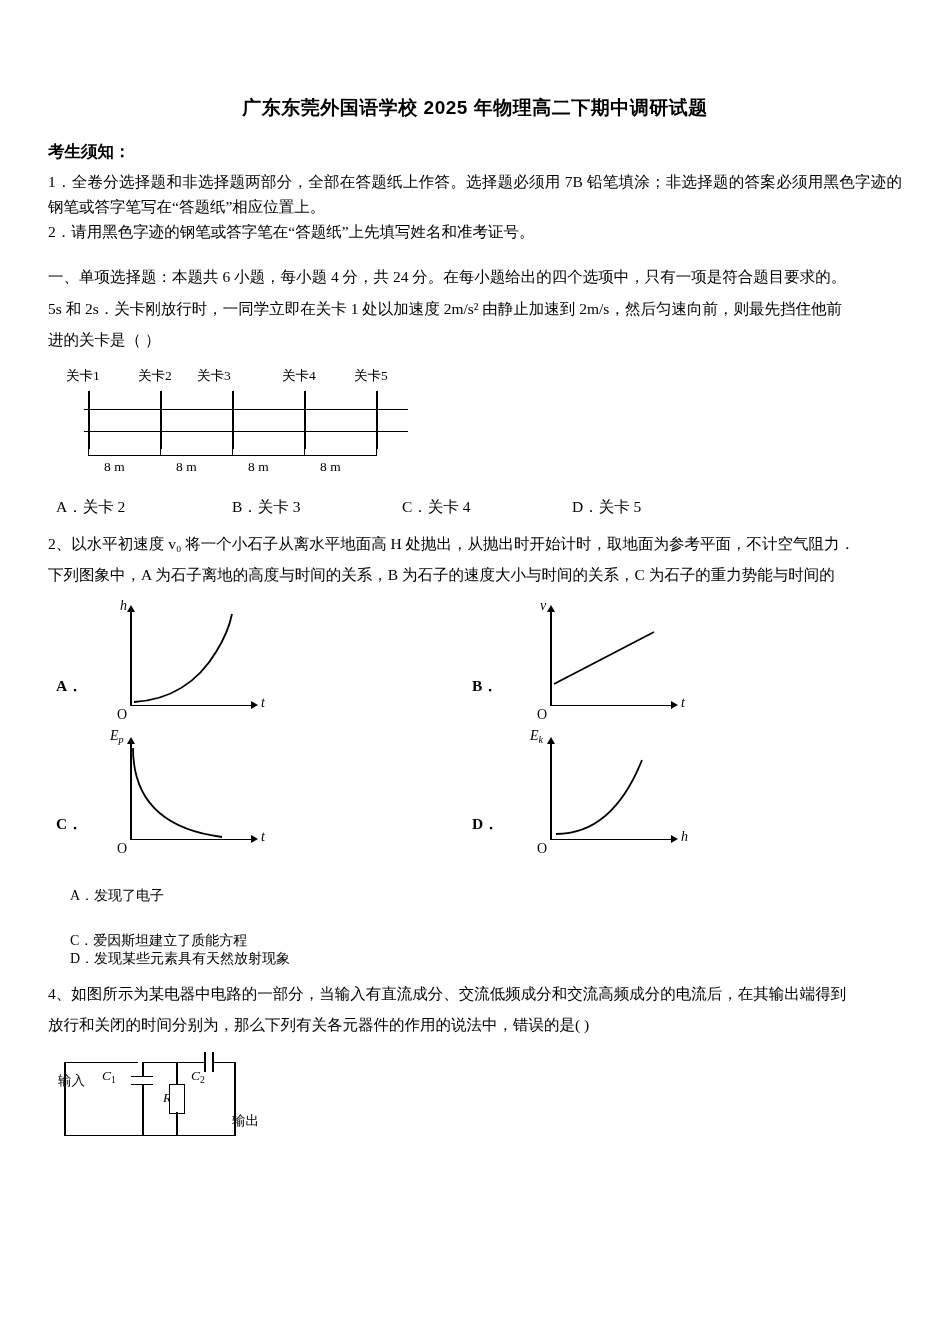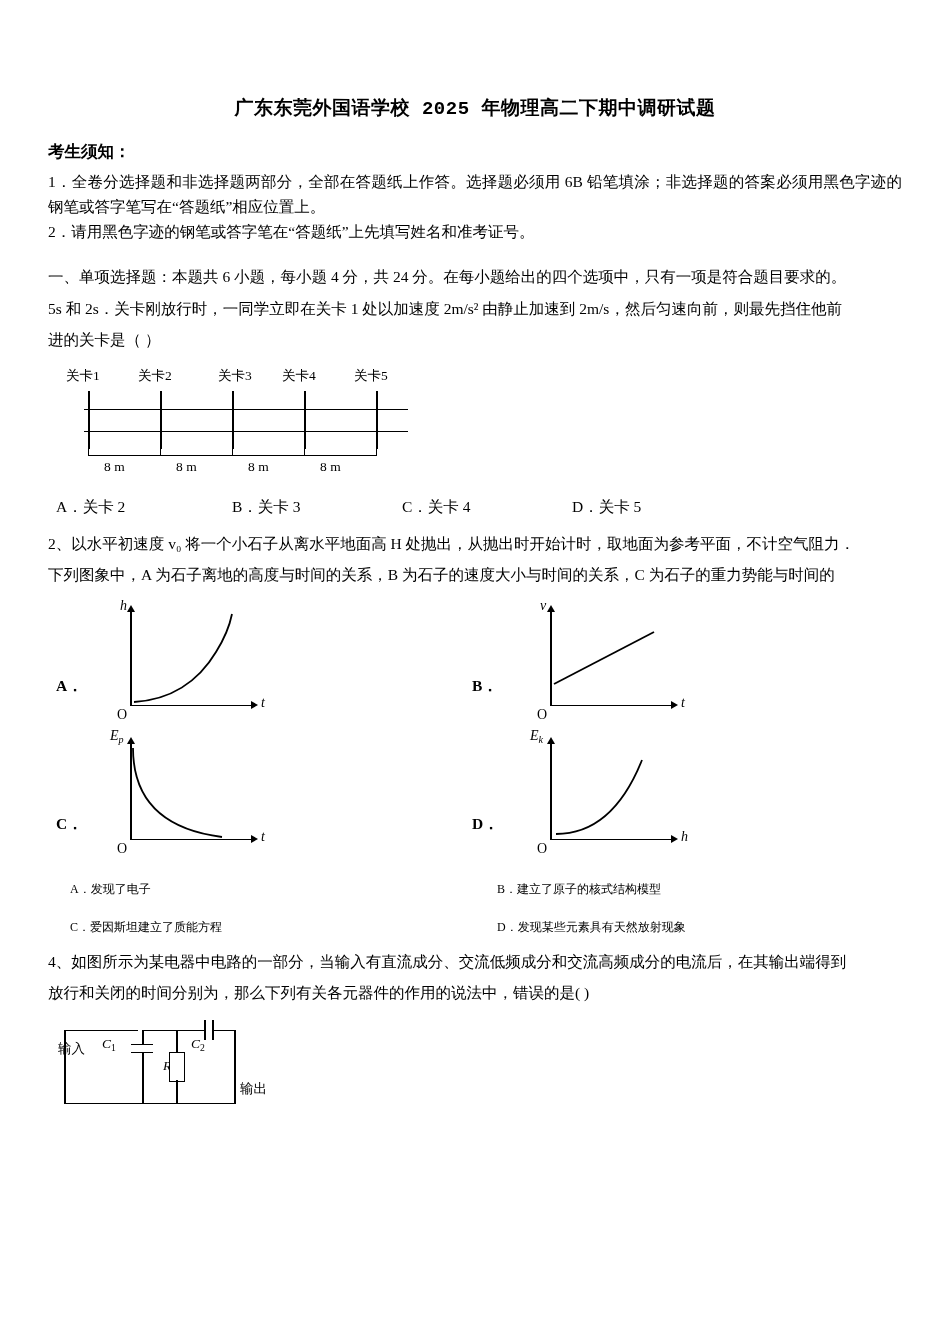--- a/index.html
+++ b/index.html
@@ -16,21 +16,21 @@
   }
   .page {
     position: relative;
     width: 950px;
     height: 1344px;
     box-sizing: border-box;
     padding: 95px 48px 0 48px;
   }
   .doc-title {
     text-align: center;
-    font-family: Liberation Mono, monospace;
+    font-family: Liberation Sans, sans-serif;
     font-weight: bold;
     font-size: 19px;
     letter-spacing: 0.5px;
     margin: 0 0 20px 0;
   }
   .notice-title {
     font-size: 16.5px;
     font-weight: bold;
     margin: 0 0 6px 0;
     font-family: "Liberation Serif", serif;
@@ -61,22 +61,23 @@
   .opts-row .opt {
     flex: 0 0 auto;
   }
   .opt-a { width: 176px; padding-left: 8px;}
   .opt-b { width: 170px; }
   .opt-c { width: 170px; }
   .opt-d { width: 160px; }
 
   .two-col-opts {
     display: flex;
-    font-size: 12px;
-    margin: 21px 0 0 0;
+    font-size: 14px;
+    margin: 27px 0 0 0;
+    flex-direction: column;
   }
   .two-col-opts .col {
     width: 50%;
     padding-left: 22px;
     box-sizing: border-box;
   }
 
   
   .fig-track {
     margin: 12px 0 6px 18px;
@@ -207,32 +208,32 @@
   .ital { font-style: italic; }
 </style>
 </head>
 <body>
 
 <div class="page">
 
   <div class="doc-title">广东东莞外国语学校 2025 年物理高二下期中调研试题</div>
 
   <div class="notice-title">考生须知：</div>
-  <p class="notice-line">1．全卷分选择题和非选择题两部分，全部在答题纸上作答。选择题必须用 6B 铅笔填涂；非选择题的答案必须用黑色字迹的钢笔或答字笔写在“答题纸”相应位置上。</p>
+  <p class="notice-line">1．全卷分选择题和非选择题两部分，全部在答题纸上作答。选择题必须用 7B 铅笔填涂；非选择题的答案必须用黑色字迹的钢笔或答字笔写在“答题纸”相应位置上。</p>
   <p class="notice-line">2．请用黑色字迹的钢笔或答字笔在“答题纸”上先填写姓名和准考证号。</p>
 
   <p class="section-intro">一、单项选择题：本题共 6 小题，每小题 4 分，共 24 分。在每小题给出的四个选项中，只有一项是符合题目要求的。</p>
 
   <p class="q-text">5s 和 2s．关卡刚放行时，一同学立即在关卡 1 处以加速度 2m/s² 由静止加速到 2m/s，然后匀速向前，则最先挡住他前</p>
   <p class="q-text">进的关卡是（ ）</p>
 
   <div class="fig-track">
     <span class="lbl" style="left:0px;">关卡1</span>
     <span class="lbl" style="left:72px;">关卡2</span>
-    <span class="lbl" style="left:152px;font-family:Liberation Serif, serif;">关卡3</span>
+    <span class="lbl" style="left:131px;font-family:Liberation Serif, serif;">关卡3</span>
     <span class="lbl" style="left:216px;">关卡4</span>
     <span class="lbl" style="left:288px;">关卡5</span>
 
     <div class="rail" style="top:42px; left:18px; width:324px;"></div>
     <div class="rail" style="top:64px; left:18px; width:324px;"></div>
 
     <div class="tick" style="left:22px;  top:24px; height:58px;"></div>
     <div class="tick" style="left:94px;  top:24px; height:58px;"></div>
     <div class="tick" style="left:166px; top:24px; height:58px;"></div>
     <div class="tick" style="left:238px; top:24px; height:58px;"></div>
@@ -319,33 +320,32 @@
       <span class="ax-name" style="left:209px; top:91px;">h</span>
       <span class="ax-name" style="left:65px; top:103px; font-style:normal;">O</span>
       <svg style="position:absolute; left:78px; top:6px;" width="130" height="97">
         <path d="M6,90 C44,90 72,66 92,16" stroke="#000" stroke-width="1.8" fill="none"></path>
       </svg>
     </div>
   </div>
 
   <div class="two-col-opts">
     <div class="col">A．发现了电子</div>
-    <div class="col">B．建立了原子的核式结构模型</div>
   </div>
   <div class="two-col-opts">
     <div class="col">C．爱因斯坦建立了质能方程</div>
     <div class="col">D．发现某些元素具有天然放射现象</div>
   </div>
 
   <p class="q-text" style="margin-top:10px;"><span>4、</span><span>如图所示为某电器中电路的一部分，当输入有直流成分、交流低频成分和交流高频成分的电流后，在其输出端得到</span></p>
   <p class="q-text">放行和关闭的时间分别为，那么下列有关各元器件的作用的说法中，错误的是( )</p>
 
   <div class="circuit">
     <span class="ctext" style="left:0px; top:22px;">输入</span>
-    <span class="ctext" style="left:182px; top:62px;">输出</span>
+    <span class="ctext" style="left:174px; top:62px;">输出</span>
 
     <span class="ctext" style="left:44px; top:18px;"><span class="ital">C</span><span class="sub">1</span></span>
     <span class="ctext" style="left:133px; top:18px;"><span class="ital">C</span><span class="sub">2</span></span>
     <span class="ctext" style="left:105px; top:40px;"><span class="ital">R</span></span>
 
     <div class="wire-v" style="left:6px; top:12px; height:74px;"></div>
     <div class="wire-h" style="left:6px; top:12px; width:40px;"></div>
     <div class="wire-h" style="left:6px; top:85px; width:170px;"></div>
 
     <div class="wire-h" style="left:46px; top:12px; width:34px;"></div>

